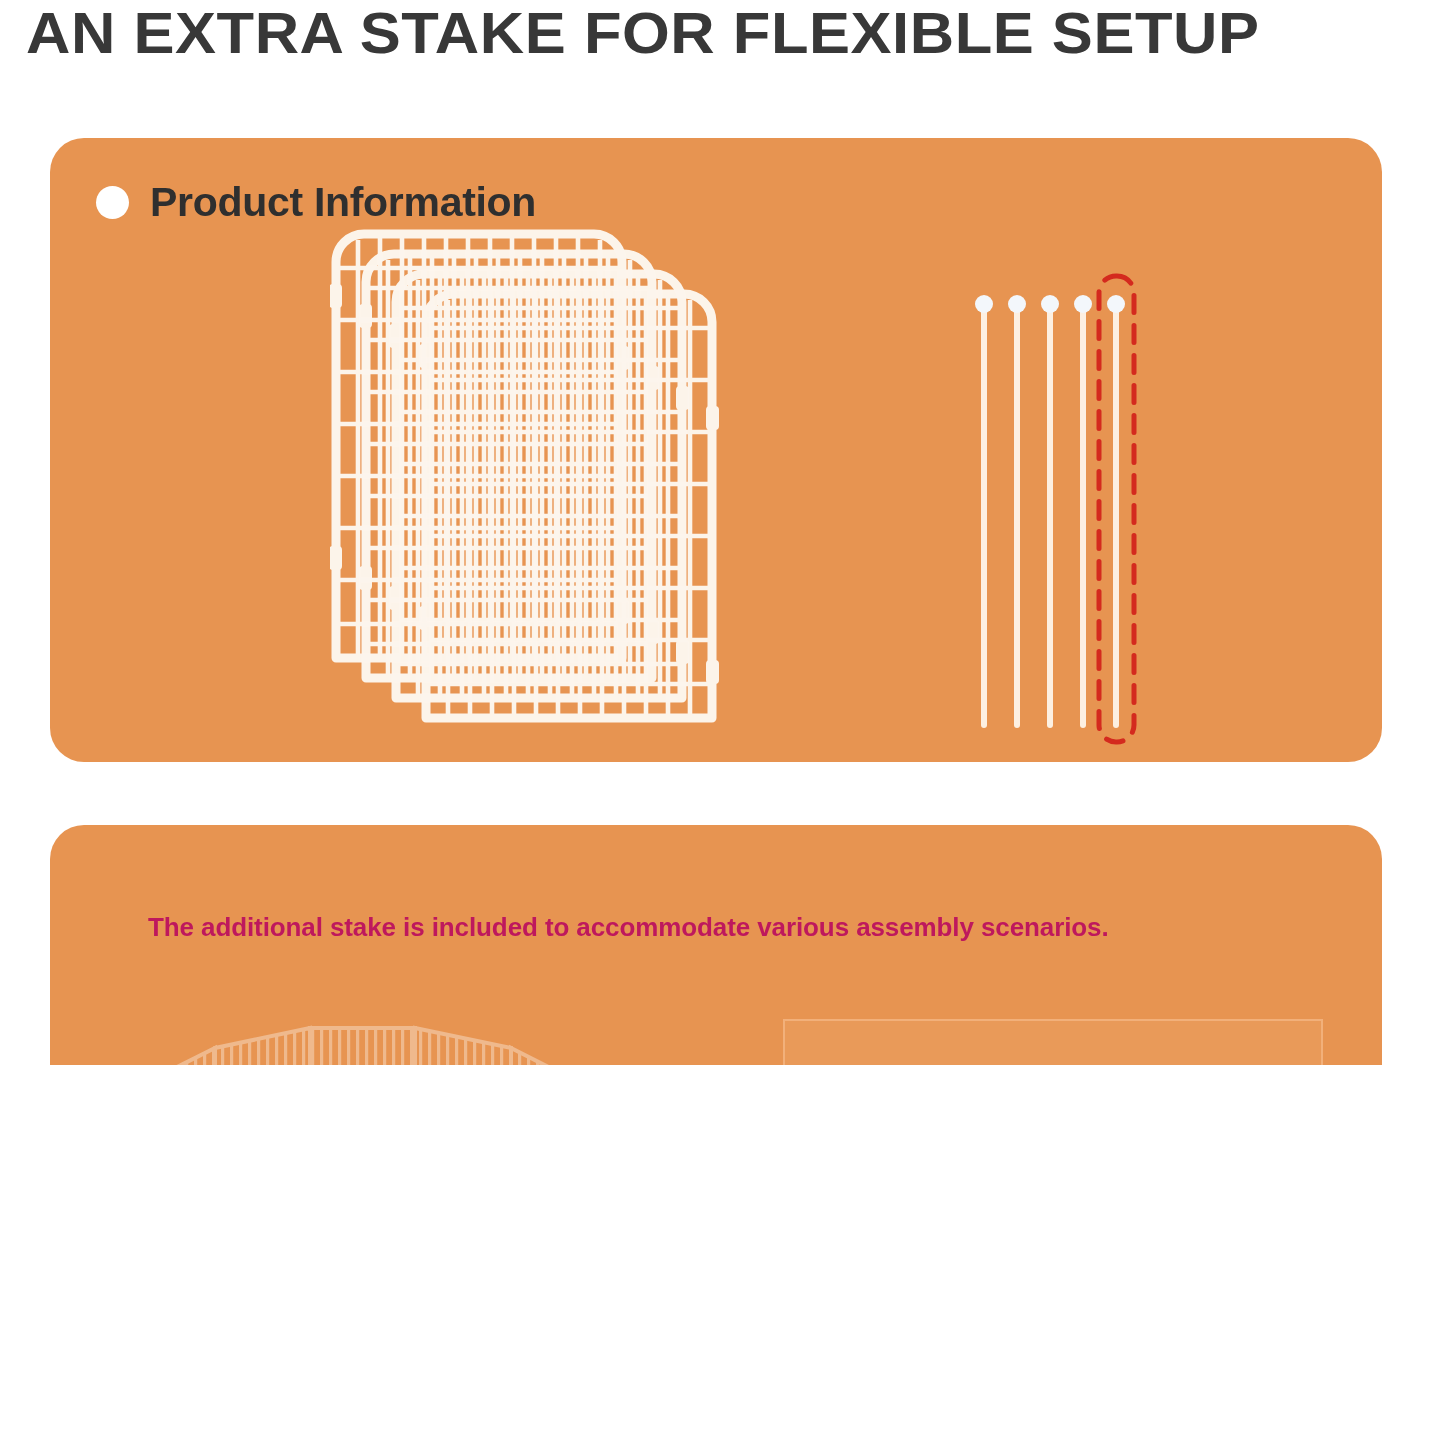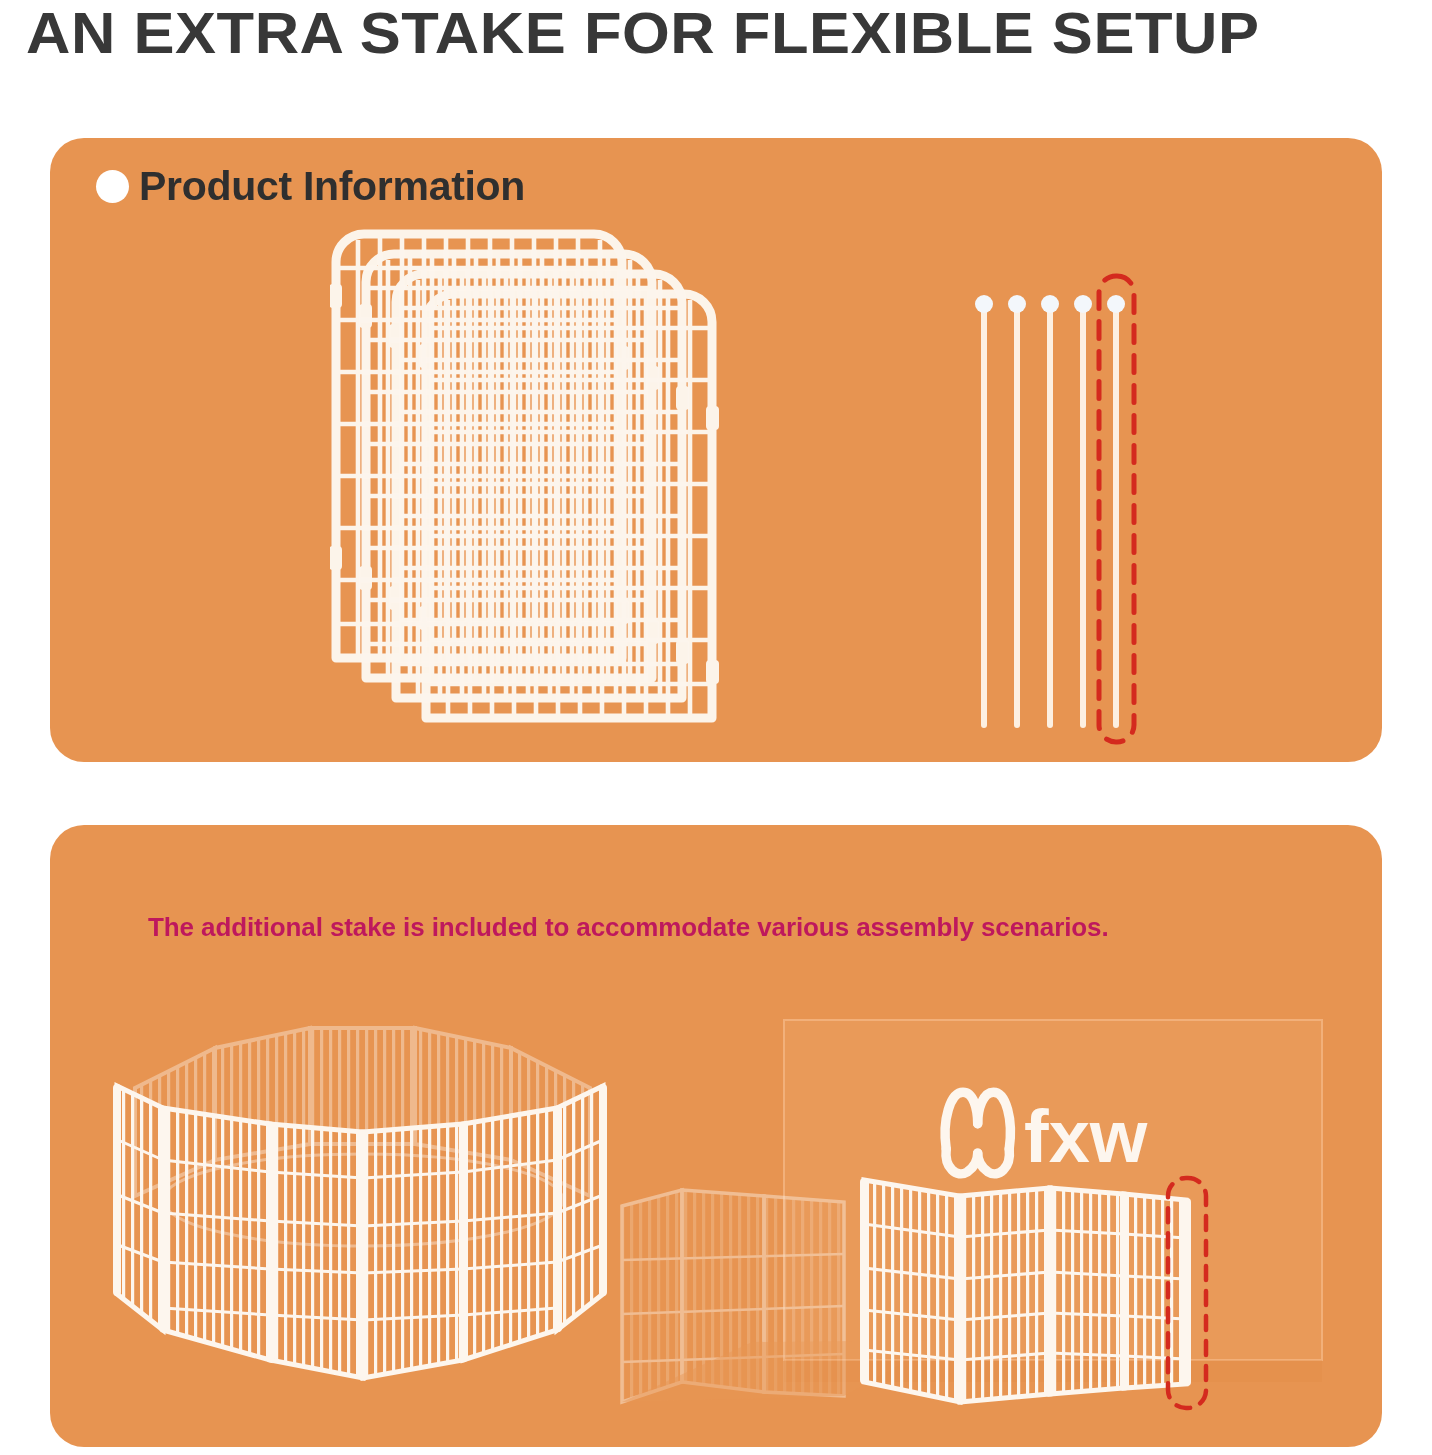--- a/index.html
+++ b/index.html
@@ -7,21 +7,21 @@
     margin: 0;
     padding: 0;
     background: #ffffff;
   }
   body {
     font-family: "Liberation Sans", sans-serif;
   }
   .page {
     position: relative;
     width: 1432px;
-    height: 1455px;
+    height: 1065px;
     background: #ffffff;
     overflow: hidden;
   }
 
   
   .page-title {
     position: absolute;
     left: 26px;
     top: 2px;
     width: 1390px;
@@ -54,21 +54,22 @@
     top: 825px;
     width: 1332px;
     height: 622px;
   }
 
   
   .sec-head {
     position: absolute;
     display: flex;
     align-items: center;
-    gap: 10px;
+    gap: 21px;
+    margin-top: 16px;
   }
   .bullet-dot {
     width: 33px;
     height: 33px;
     border-radius: 50%;
     background: #ffffff;
     flex: 0 0 auto;
   }
   .sec-title {
     font-size: 41px;

